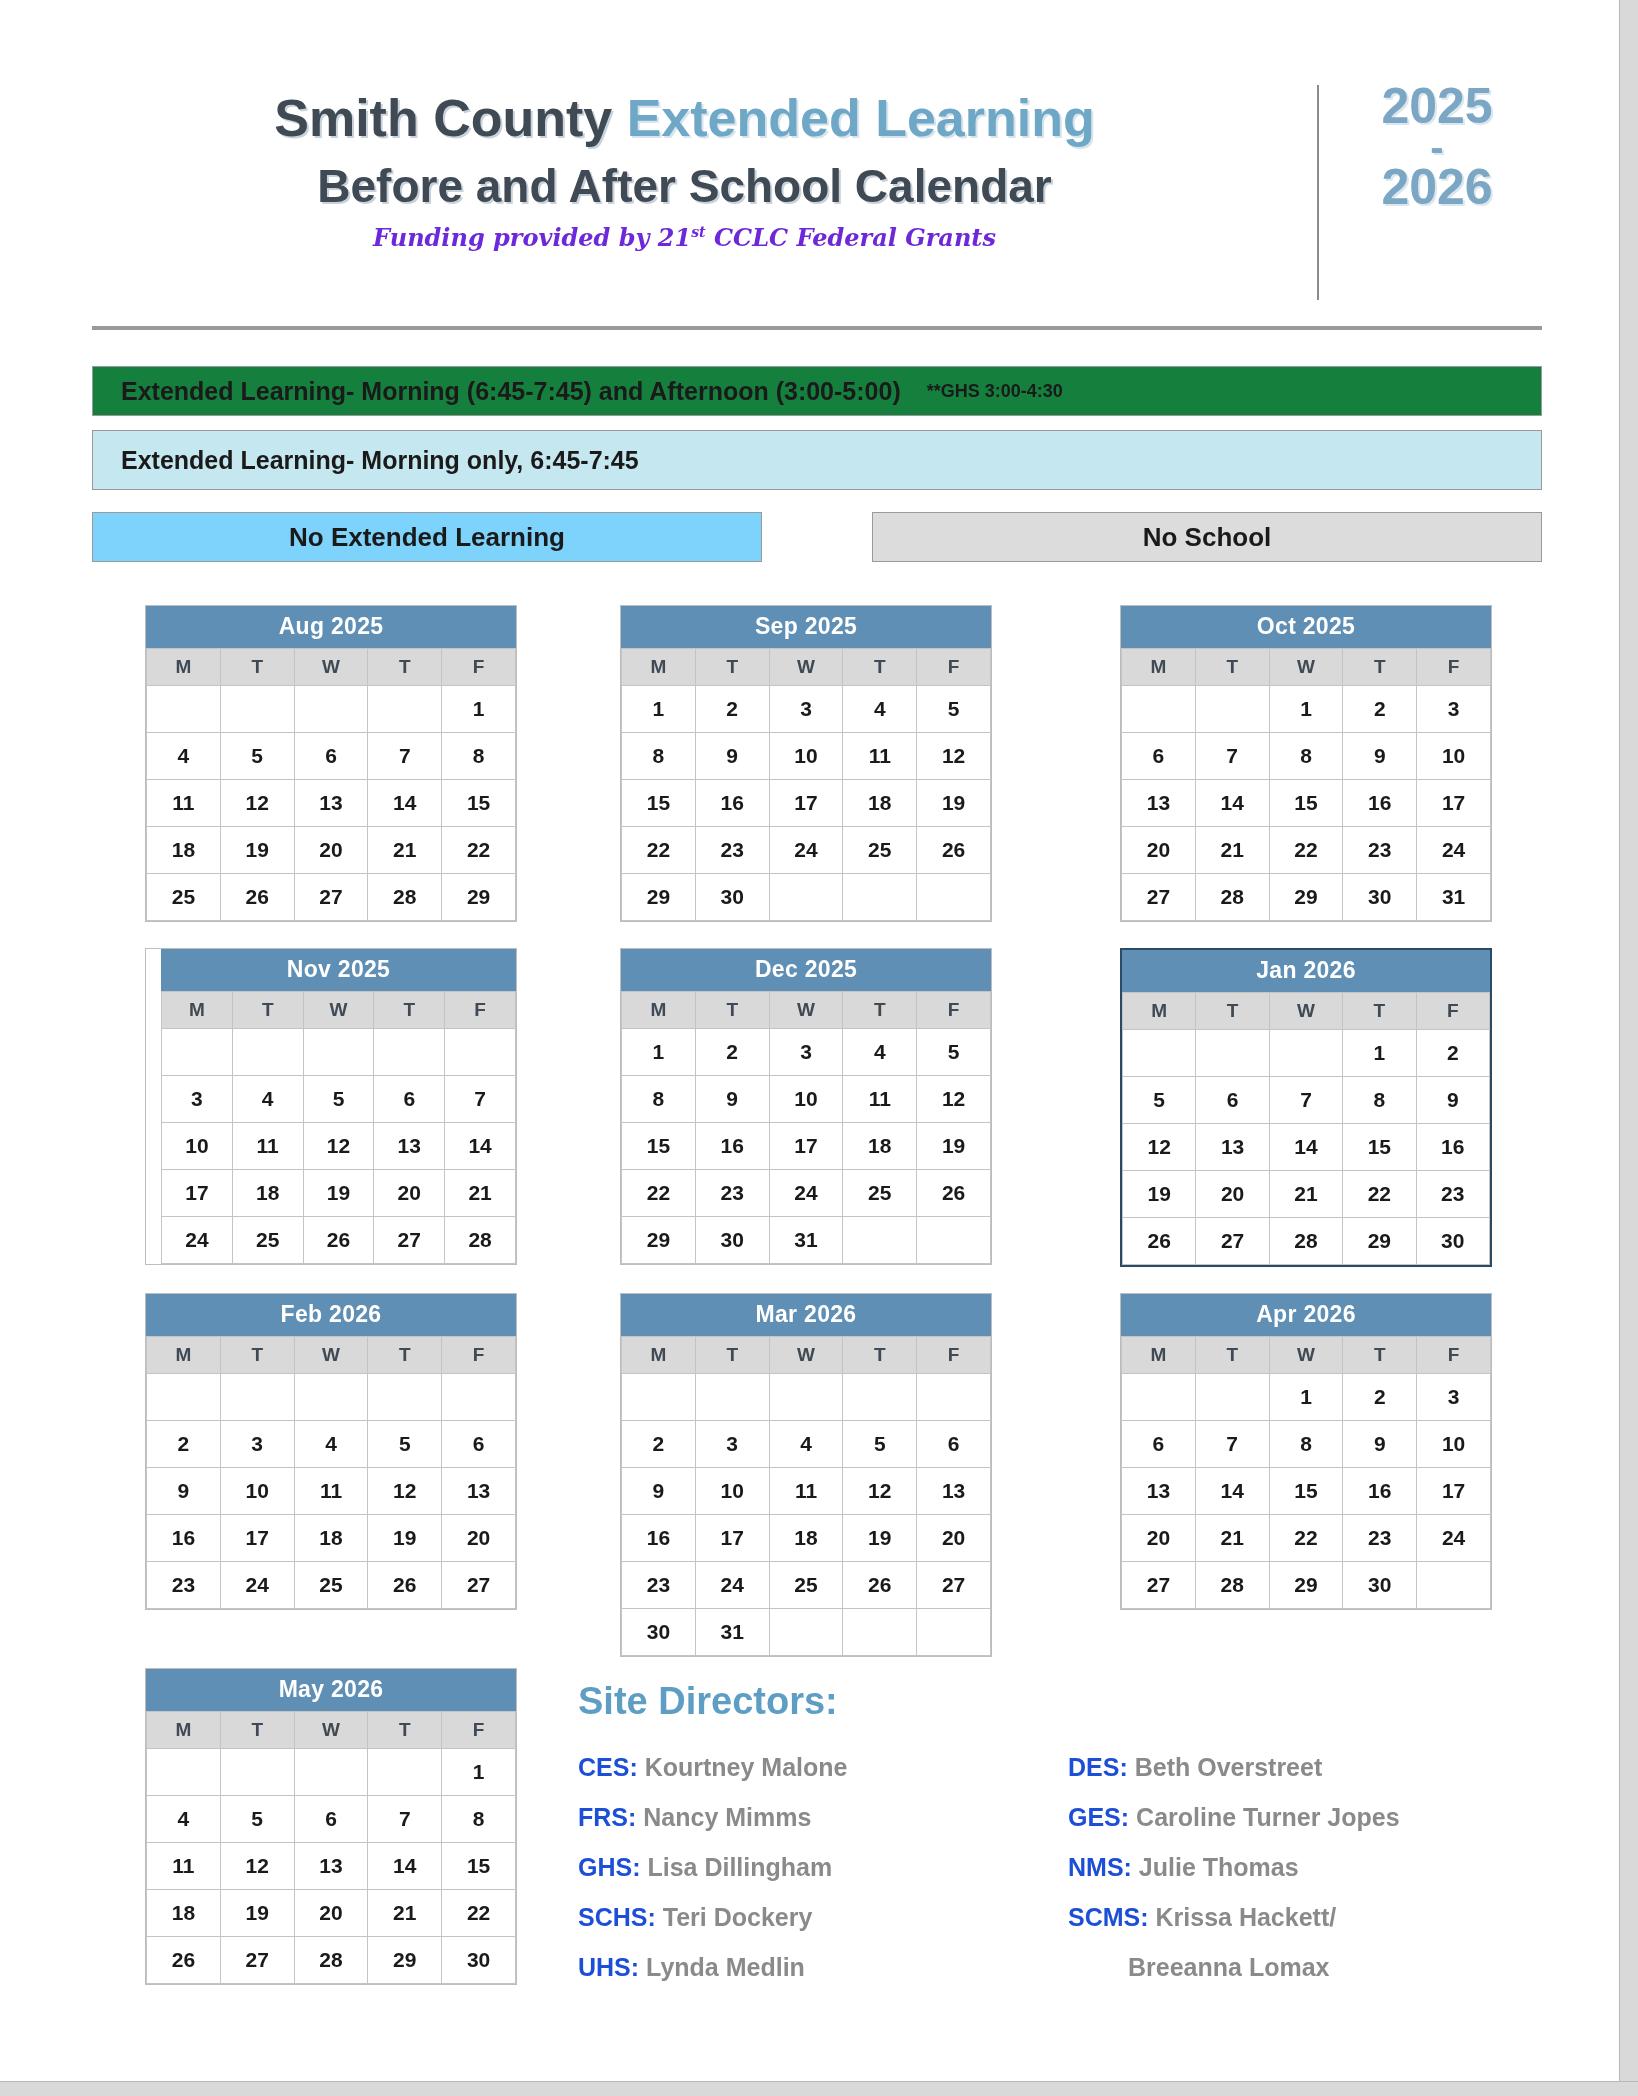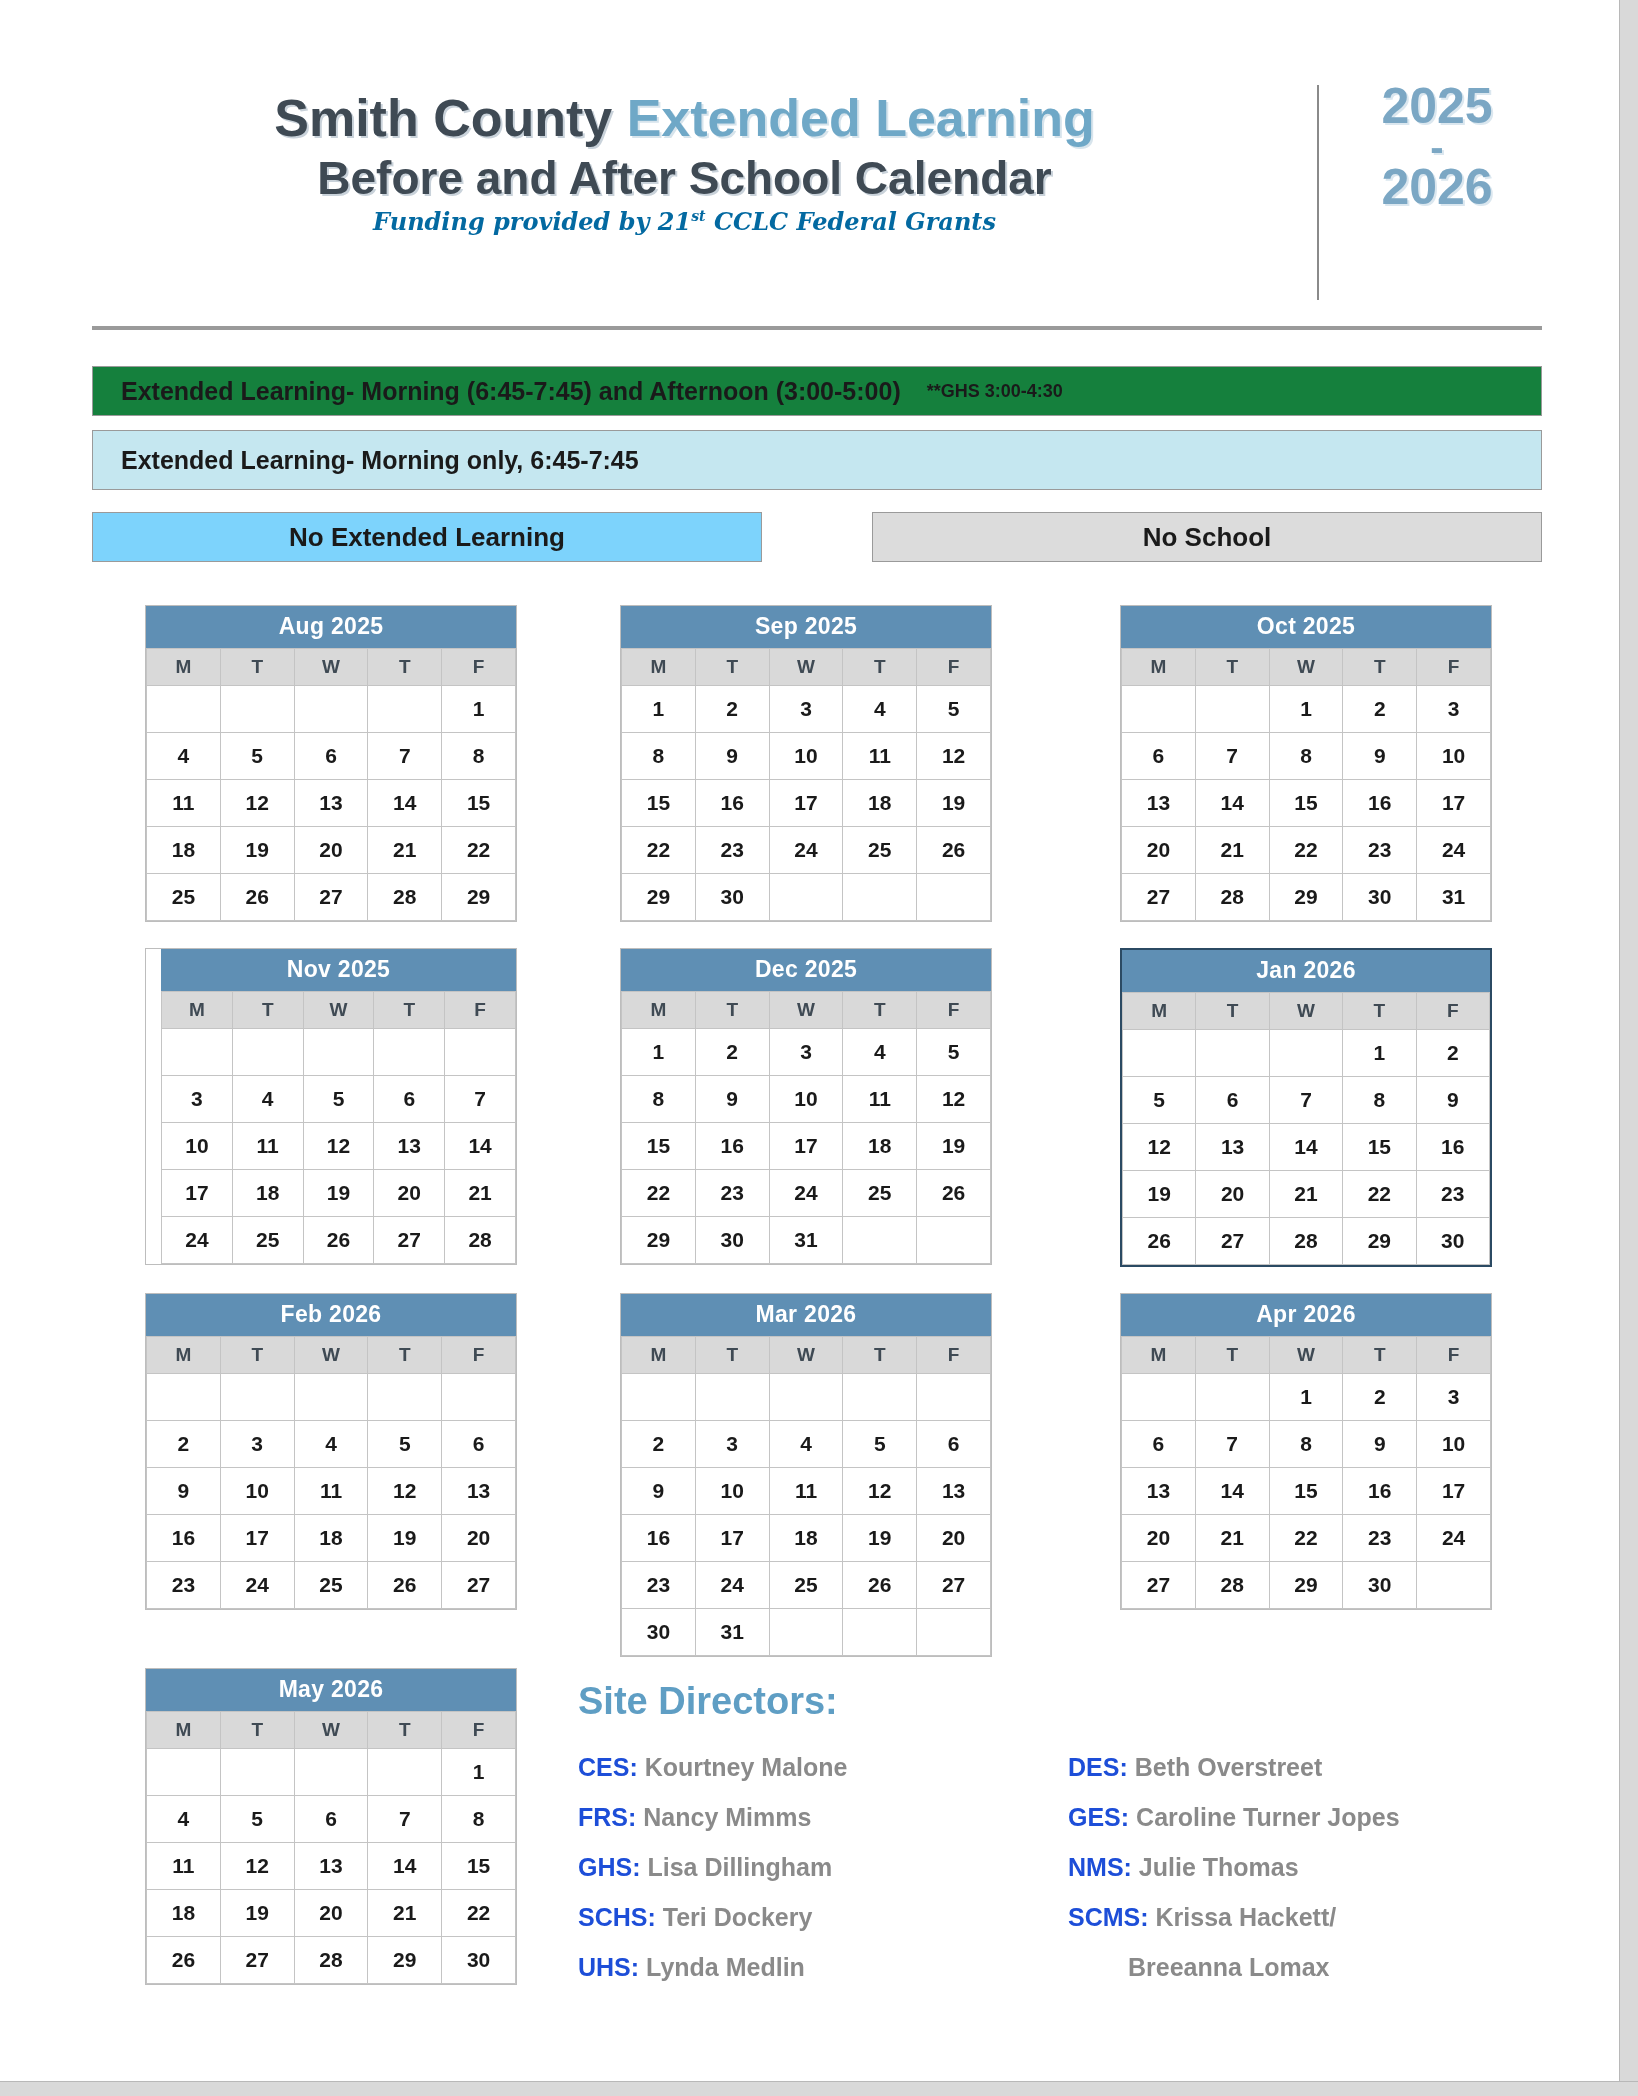--- a/index.html
+++ b/index.html
@@ -62,30 +62,30 @@
   .t-blue {
     color: #6fa8c7;
     text-shadow: 2px 2px 0 #d7e4ec;
   }
   .title-line2 {
     font-size: 46px;
     font-weight: bold;
     color: #3f4a54;
     text-shadow: 2px 2px 0 #c9d2da;
     line-height: 1.15;
-    margin-top: 6px;
+    margin-top: 14px;
     white-space: nowrap;
   }
   .funding {
     font-family: "DejaVu Serif", serif;
     font-style: italic;
     font-weight: bold;
     font-size: 24px;
-    color: #0369a1;
-    margin-top: 2px;
+    color: #6d28d9;
+    margin-top: 10px;
     white-space: nowrap;
   }
   .funding sup { font-size: 14px; }
   .year-block {
     position: absolute;
     left: 1245px; top: -10px;
     width: 200px;
     text-align: center;
     color: #7ba7c4;
     font-size: 50px;

